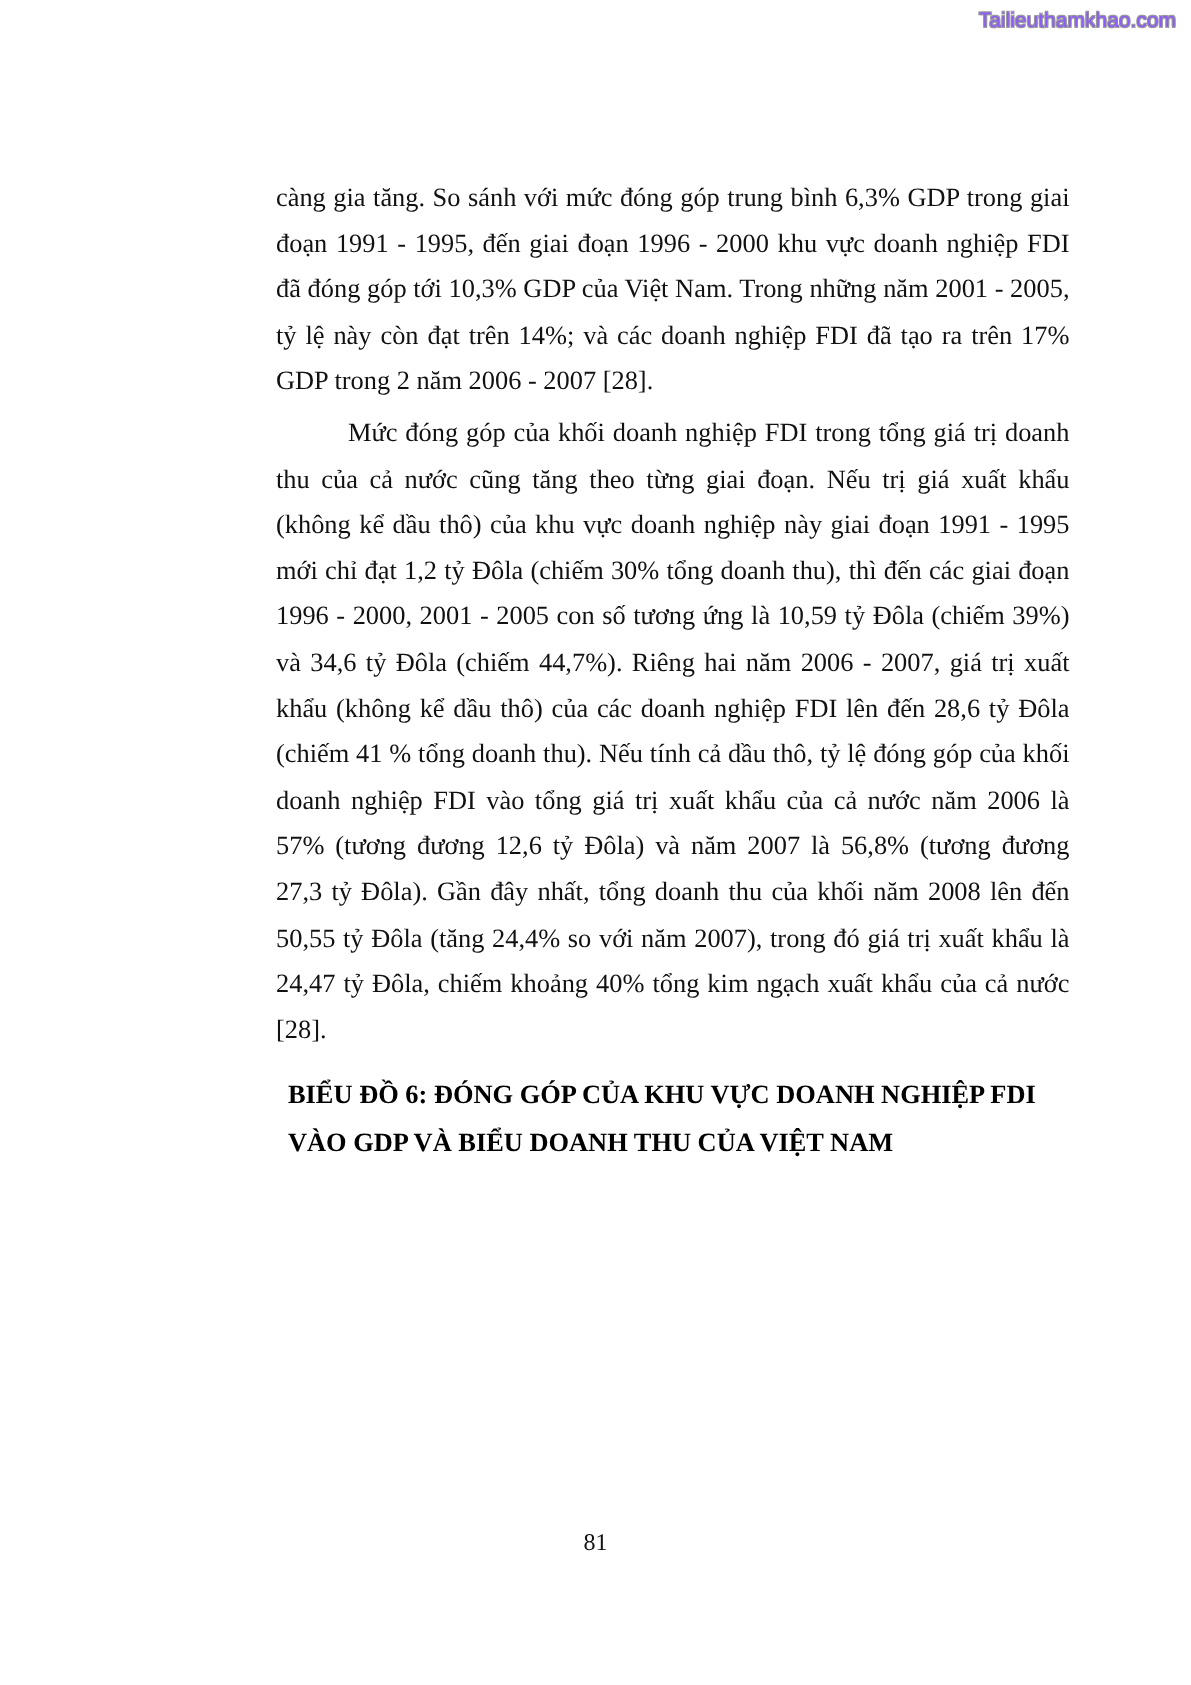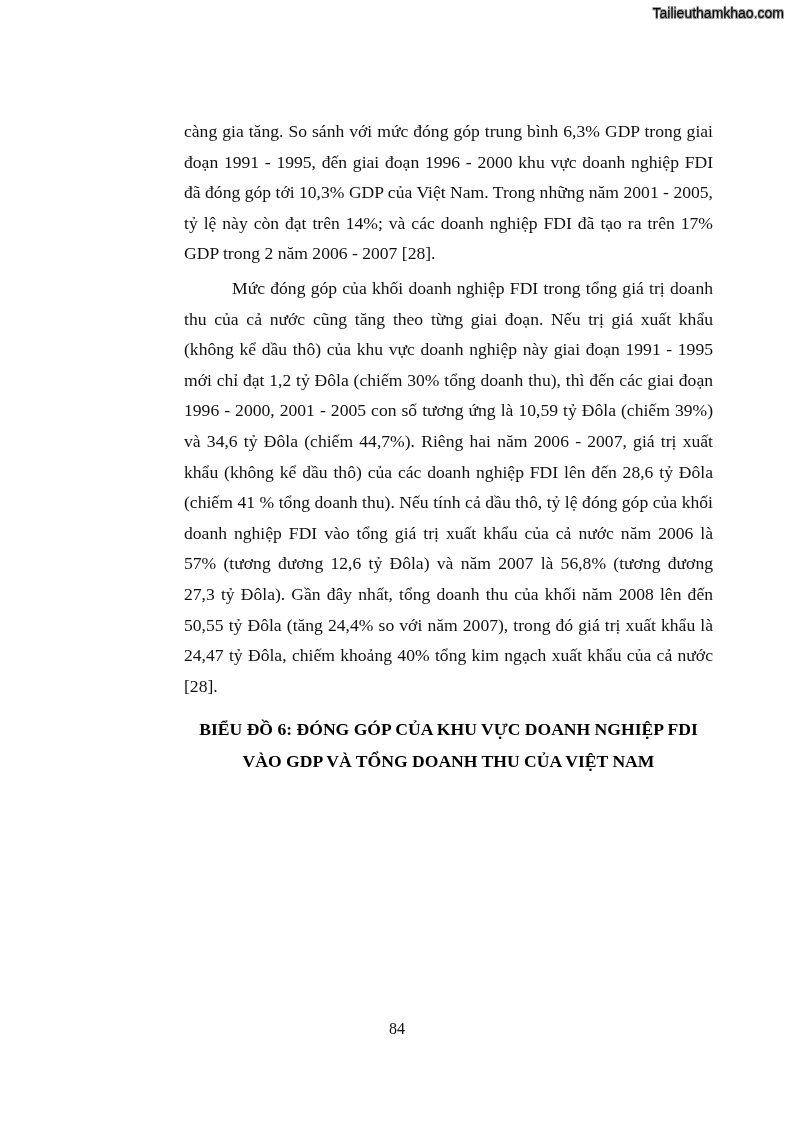--- a/index.html
+++ b/index.html
@@ -1,45 +1,45 @@
 <!DOCTYPE html>
 <html><head>
 <meta charset="utf-8">
 <style>
   html, body { margin: 0; padding: 0; background: #ffffff; }
   body { width: 794px; height: 1123px; position: relative; overflow: hidden; }
   .watermark {
     position: absolute; top: 5px; right: 10px;
     font-family: "Liberation Sans", sans-serif; font-size: 14px;
-    color: #000000; letter-spacing: 0px;
+    color: #8b5cf6; letter-spacing: 0px;
     text-shadow: -0.6px -0.6px 0 #9a9a9a, 0.6px -0.6px 0 #9a9a9a, -0.6px 0.6px 0 #9a9a9a, 0.6px 0.6px 0 #9a9a9a;
   }
   .page-body {
     position: absolute; left: 180px; top: 112px; width: 537px;
     font-family: "Liberation Serif", serif; font-size: 17.6px; line-height: 30.6px;
     color: #111111;
   }
   .para { margin: 4px; text-align: justify; }
   .para.indent { text-indent: 48px; }
   .caption {
-    margin: 12px; text-align: center; font-weight: bold;
+    margin: 12px; font-weight: bold;
     font-size: 17.6px; line-height: 32px; color: #000;
   }
   .page-number {
     position: absolute; top: 1020px; left: 0; width: 794px; text-align: center;
     font-family: "Liberation Serif", serif; font-size: 16px; color: #111;
   }
 </style>
 </head>
 <body>
 
 <div class="watermark">Tailieuthamkhao.com</div>
 
 <div class="page-body">
   <p class="para">càng gia tăng. So sánh với mức đóng góp trung bình 6,3% GDP trong giai đoạn 1991 - 1995, đến giai đoạn 1996 - 2000 khu vực doanh nghiệp FDI đã đóng góp tới 10,3% GDP của Việt Nam. Trong những năm 2001 - 2005, tỷ lệ này còn đạt trên 14%; và các doanh nghiệp FDI đã tạo ra trên 17% GDP trong 2 năm 2006 - 2007 [28].</p>
   <p class="para indent">Mức đóng góp của khối doanh nghiệp FDI trong tổng giá trị doanh thu của cả nước cũng tăng theo từng giai đoạn. Nếu trị giá xuất khẩu (không kể dầu thô) của khu vực doanh nghiệp này giai đoạn 1991 - 1995 mới chỉ đạt 1,2 tỷ Đôla (chiếm 30% tổng doanh thu), thì đến các giai đoạn 1996 - 2000, 2001 - 2005 con số tương ứng là 10,59 tỷ Đôla (chiếm 39%) và 34,6 tỷ Đôla (chiếm 44,7%). Riêng hai năm 2006 - 2007, giá trị xuất khẩu (không kể dầu thô) của các doanh nghiệp FDI lên đến 28,6 tỷ Đôla (chiếm 41 % tổng doanh thu). Nếu tính cả dầu thô, tỷ lệ đóng góp của khối doanh nghiệp FDI vào tổng giá trị xuất khẩu của cả nước năm 2006 là 57% (tương đương 12,6 tỷ Đôla) và năm 2007 là  56,8% (tương đương 27,3 tỷ Đôla). Gần đây nhất, tổng doanh thu của khối năm 2008 lên đến 50,55 tỷ Đôla (tăng 24,4% so với năm 2007), trong đó giá trị xuất khẩu là 24,47 tỷ Đôla, chiếm khoảng 40% tổng kim ngạch xuất khẩu của cả nước [28].</p>
   <div class="caption">
     <div>BIỂU ĐỒ 6: ĐÓNG GÓP CỦA KHU VỰC DOANH NGHIỆP FDI</div>
-    <div>VÀO GDP VÀ TỔNG DOANH THU CỦA VIỆT NAM</div>
+    <div>VÀO GDP VÀ BIỂU DOANH THU CỦA VIỆT NAM</div>
   </div>
 </div>
 
-<div class="page-number">84</div>
+<div class="page-number">81</div>
 
 </body></html>

